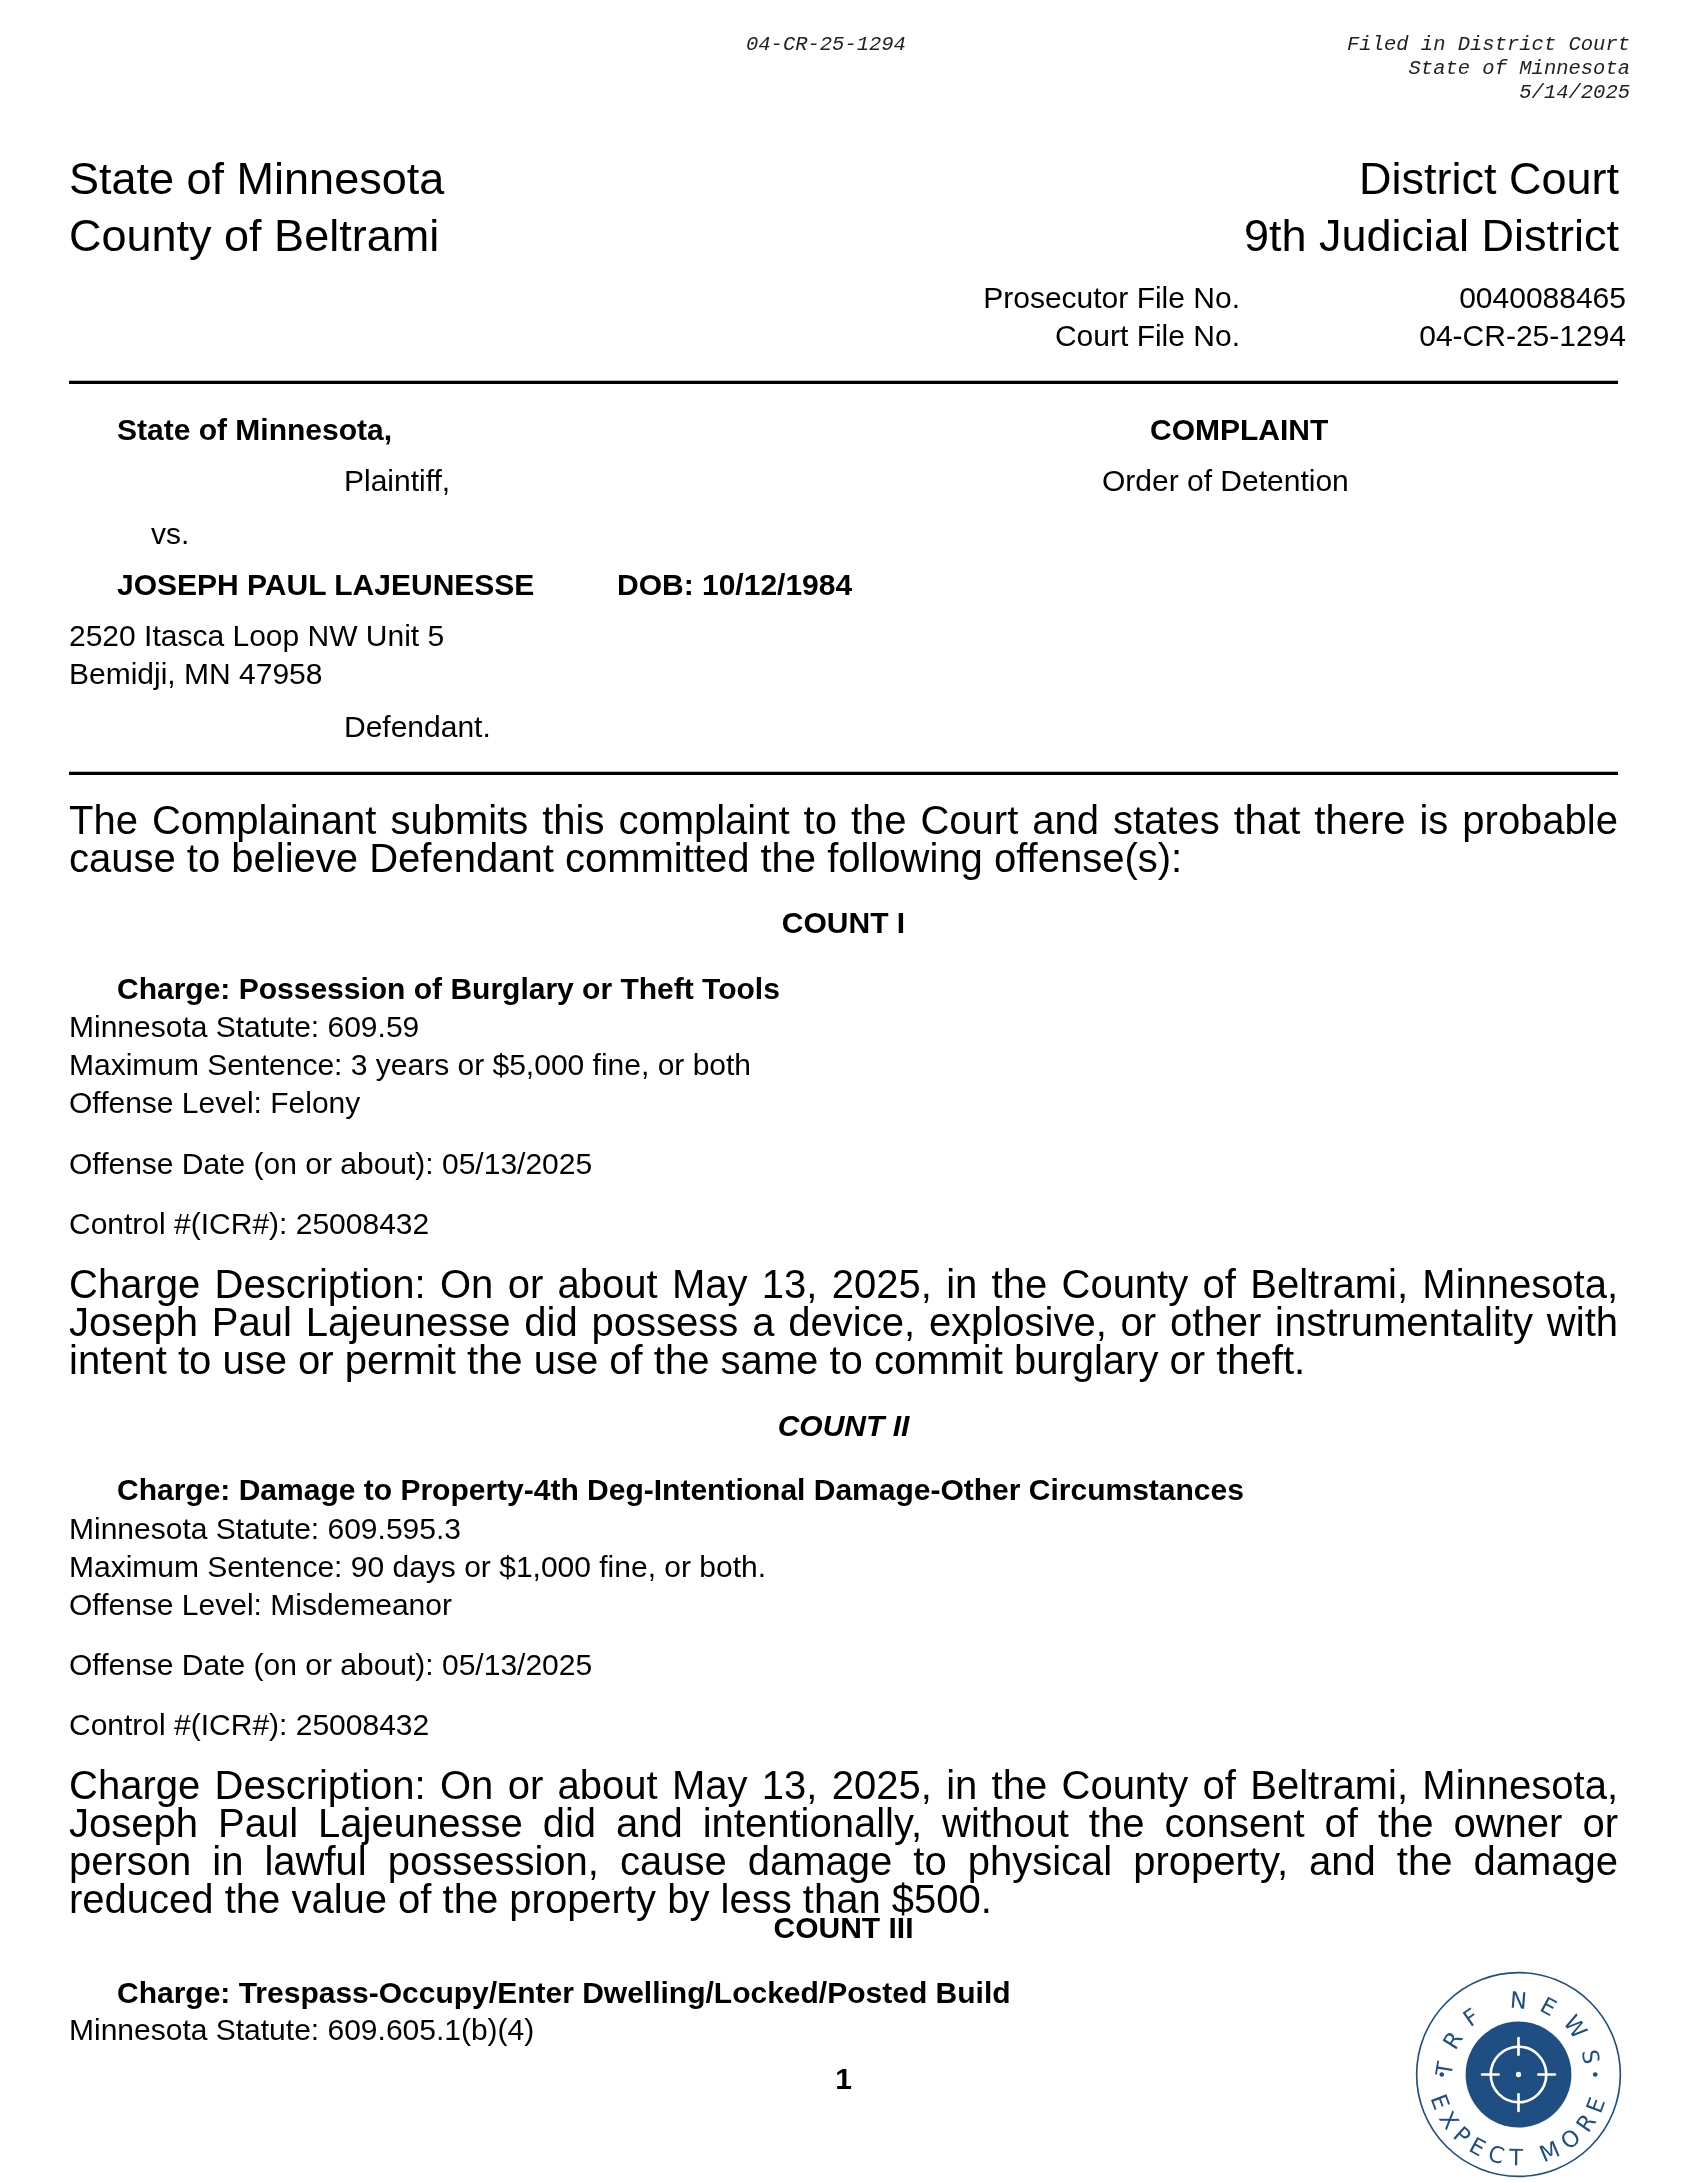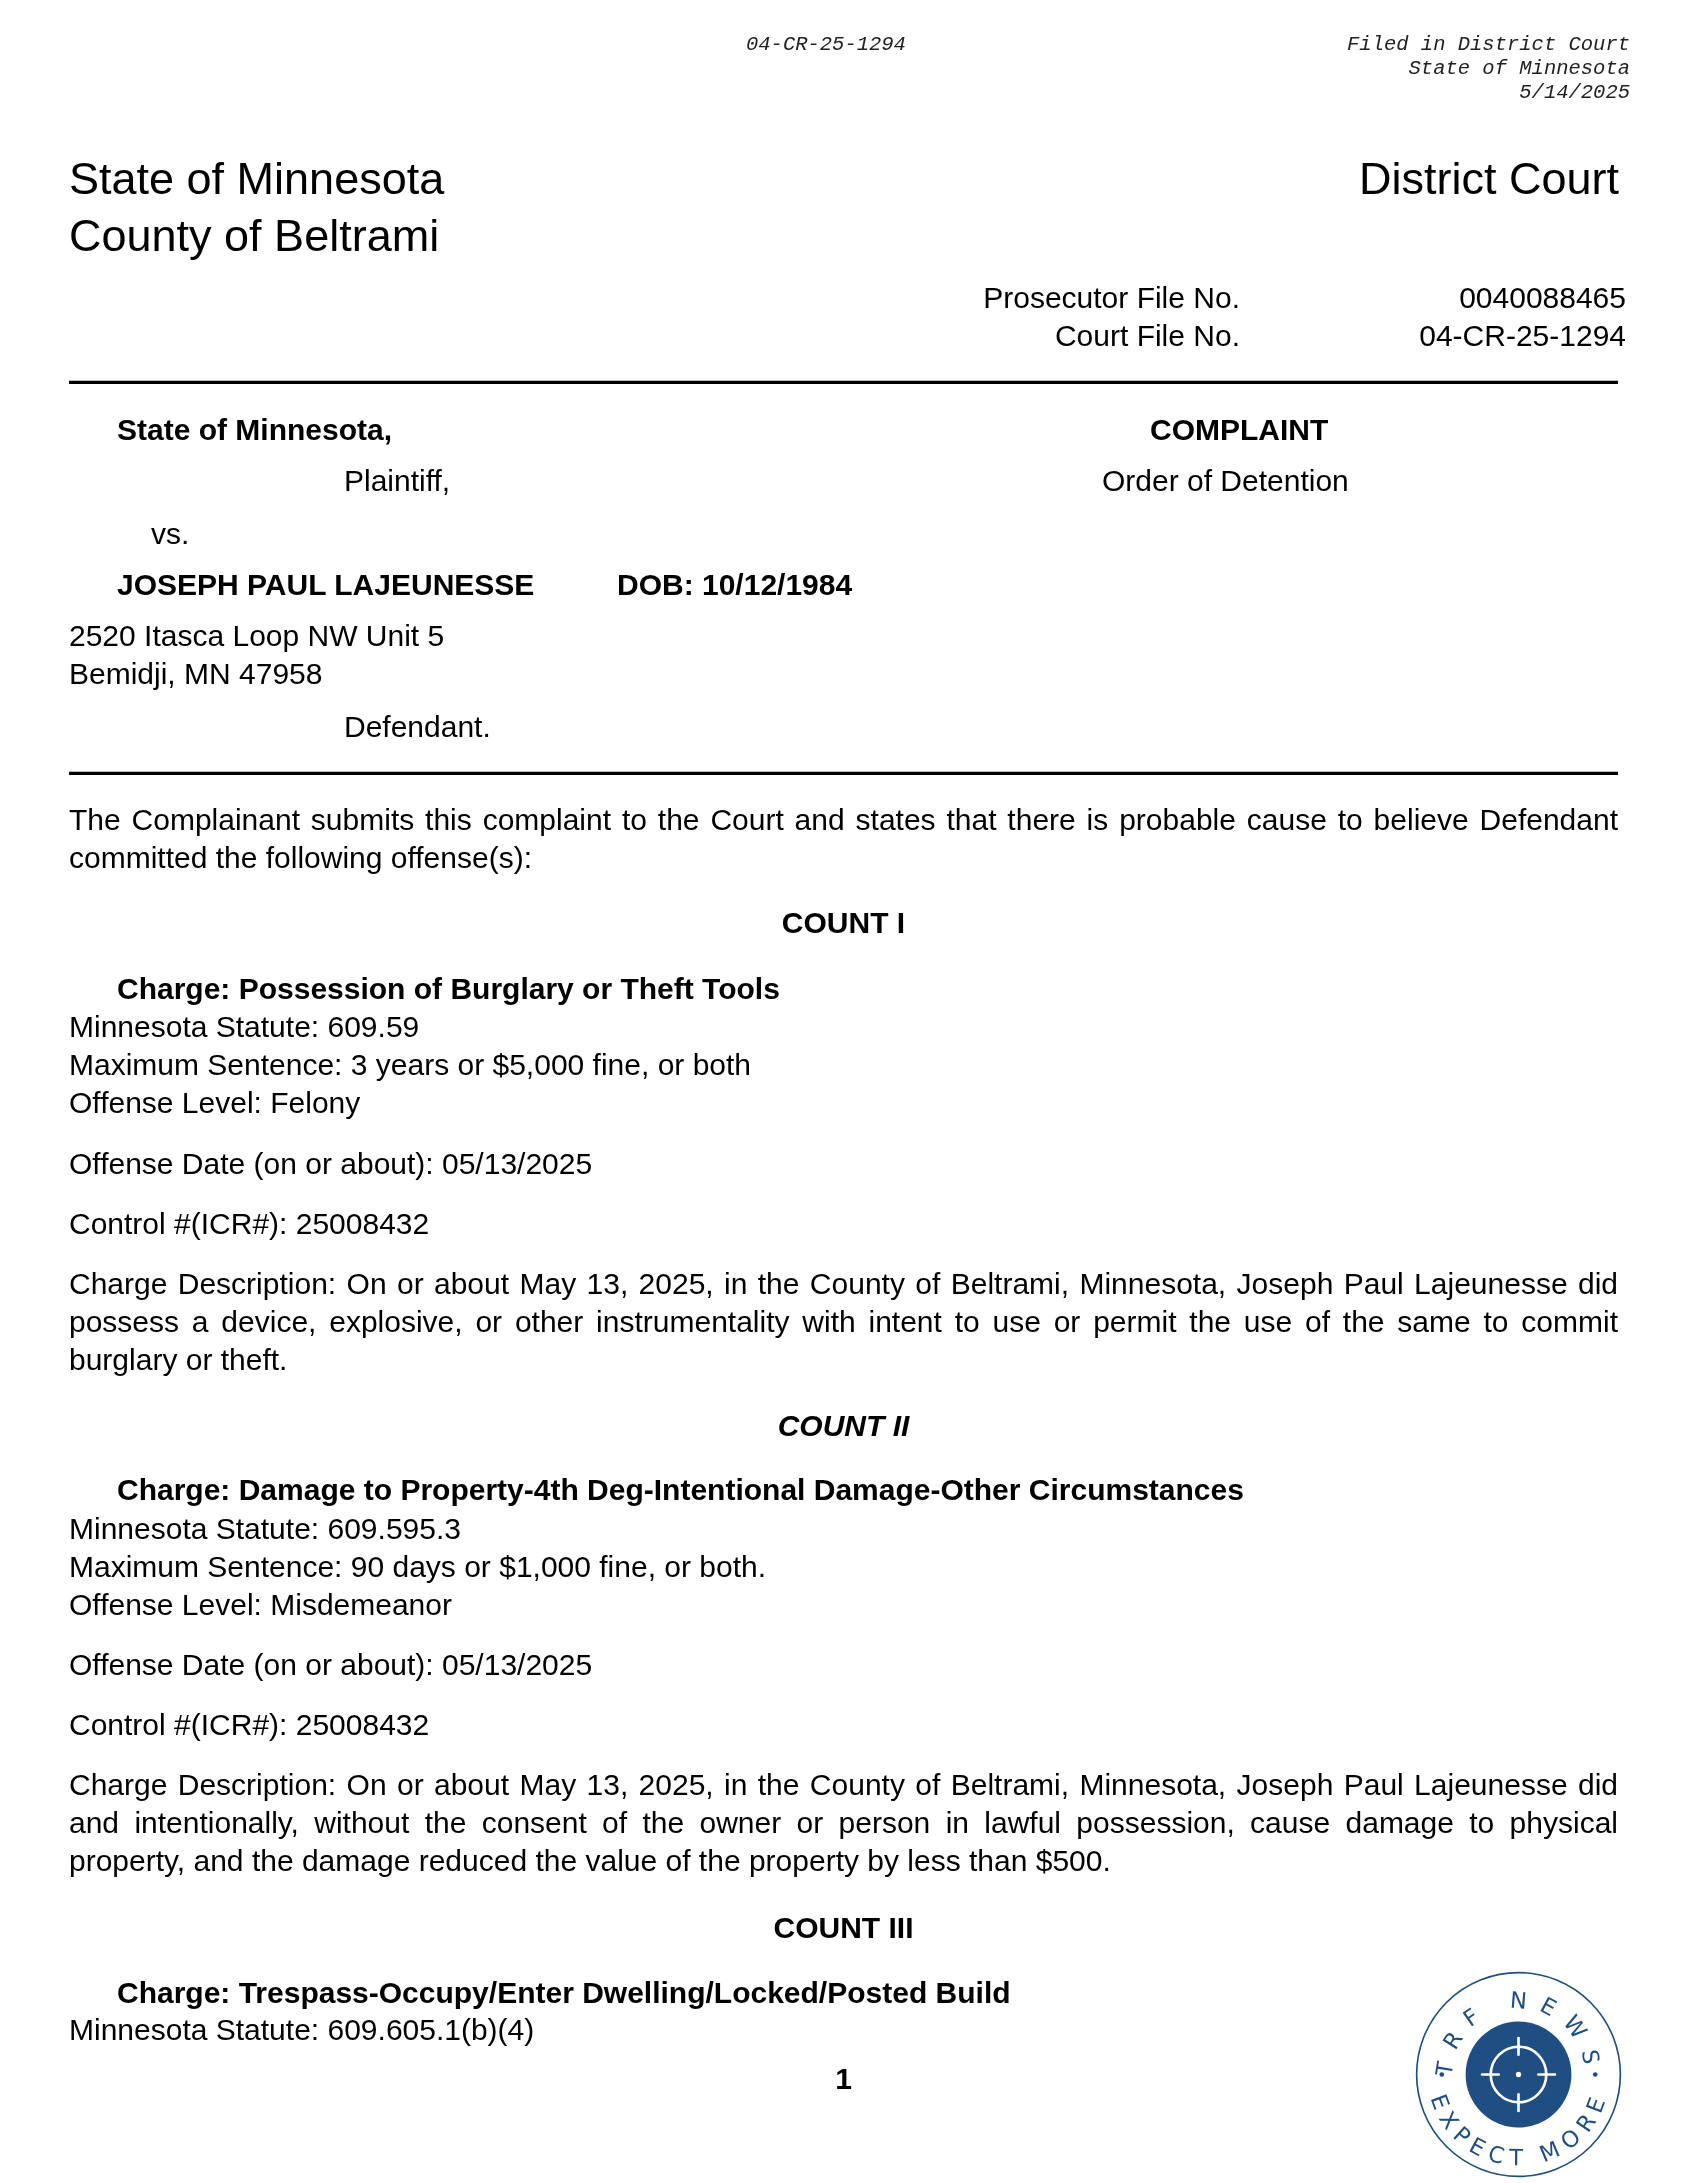--- a/index.html
+++ b/index.html
@@ -4,21 +4,21 @@
 <style>
   html, body { margin: 0; padding: 0; background: #ffffff; }
   body { width: 1687px; height: 2183px; position: relative; overflow: hidden;
          font-family: "Liberation Sans", sans-serif; color: #000; }
   .abs { position: absolute; }
   .mono { font-family: "Liberation Mono", monospace; font-style: italic; font-size: 20.5px; color: #222; line-height: 24px; }
   .right { text-align: right; }
   .big { font-size: 45px; line-height: 57px; }
   .bold { font-weight: bold; margin-left: 48px; }
   .rule { position: absolute; left: 69px; width: 1549px; height: 3.3px; background: #000; border-top: 0.7px solid #bbb; }
-  .para { position: absolute; left: 69px; width: 1549px; font-size: 30px; line-height: 38px; text-align: justify; }
+  .para { position: absolute; left: 69px; width: 1549px; font-size: 40px; line-height: 38px; text-align: justify; }
   .line { display: block; }
   .center { position: absolute; left: 69px; width: 1549px; text-align: center; font-weight: bold; font-size: 30px; line-height: 38px; }
   .kv { position: absolute; font-size: 30px; line-height: 38px; }
   #logo { position: absolute; left: 1409px; left: 1414px; top: 1970px; width: 209px; height: 209px; }
 </style>
 </head>
 <body>
 
 <div class="abs mono" style="left:746px; top:33px;">04-CR-25-1294</div>
 <div class="abs mono right" style="left:1125px; width:505px; top:33px;">
@@ -26,20 +26,21 @@
   <span class="line">State of Minnesota</span>
   <span class="line">5/14/2025</span>
 </div>
 
 <div class="abs big" style="left:69px; top:150px;">
   <span class="line">State of Minnesota</span>
   <span class="line">County of Beltrami</span>
 </div>
 <div class="abs big right" style="left:860px; width:759px; top:150px;">
   <span class="line">District Court</span>
+  <span class="line">9th Judicial District</span>
 </div>
 <div class="kv right" style="left:860px; width:380px; top:279px;">
   <span class="line">Prosecutor File No.</span>
   <span class="line">Court File No.</span>
 </div>
 <div class="kv right" style="left:1264px; width:362px; top:279px;">
   <span class="line">0040088465</span>
   <span class="line">04-CR-25-1294</span>
 </div>
 

